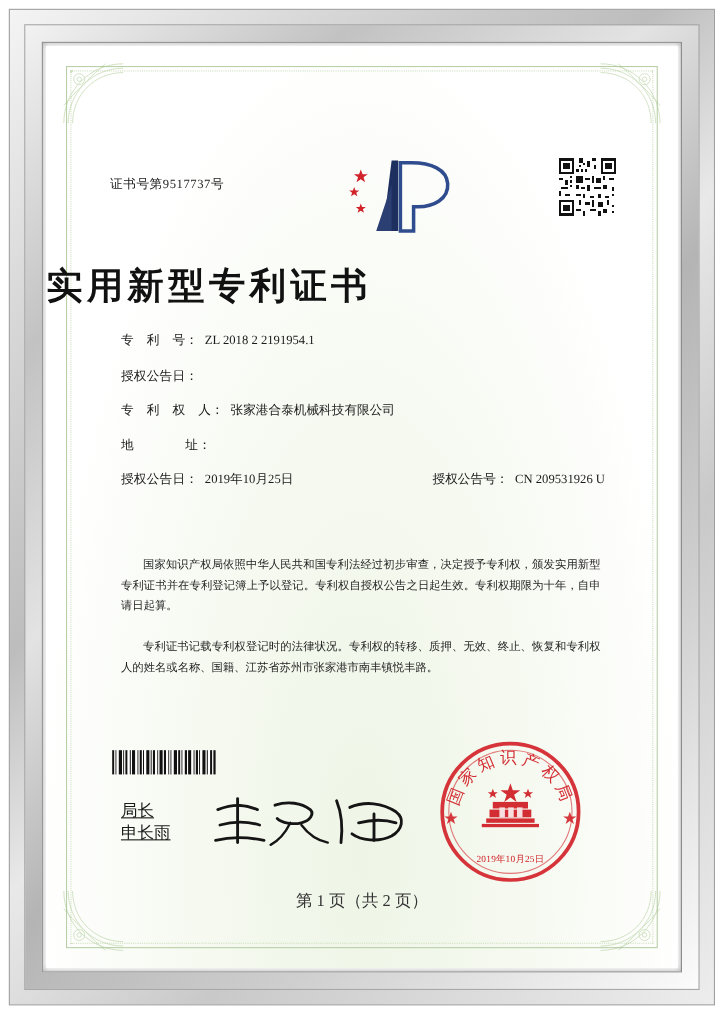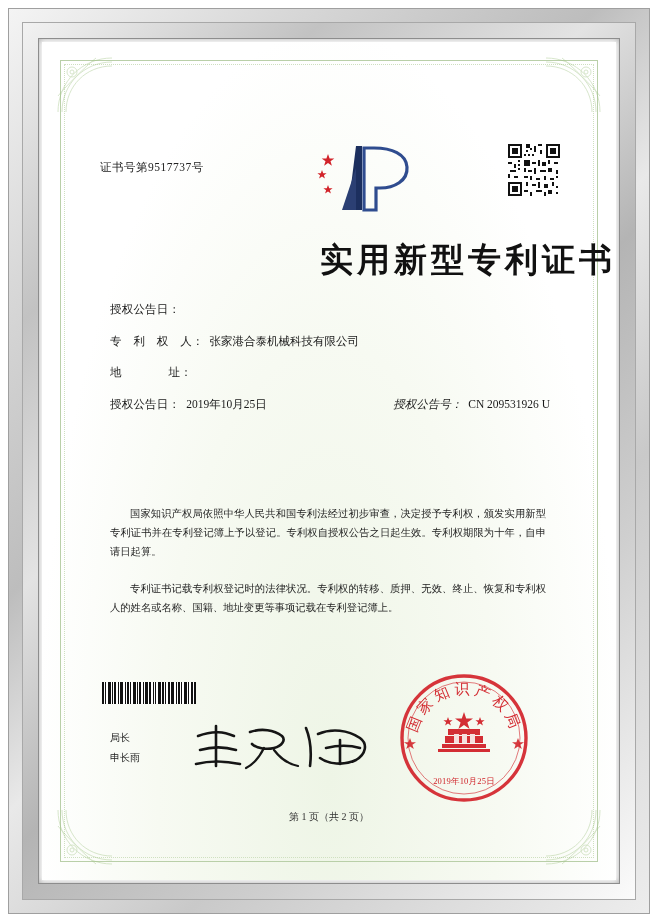--- a/index.html
+++ b/index.html
@@ -100,21 +100,21 @@
     right: 54px; top: 100px;
     width: 56px; height: 56px;
     background: #fff;
   }
 
   
   .title {
     position: absolute;
     left: 0; right: 0;
     top: 196px;
-    text-align: right;
+    text-align: left;
     font-size: 33px;
     font-weight: bold;
     color: #111;
     letter-spacing: 4px;
     font-family: "DejaVu Serif", serif;
   }
 
   
   .fields {
     position: absolute;
@@ -133,21 +133,20 @@
   .field .lbl {
     flex: 0 0 auto;
     letter-spacing: .2px;
   }
   .field .val {
     margin-left: 6px;
     flex: 1 1 auto;
   }
   .field .lbl2 {
     margin-left: 35px;
-    font-style: italic;
   }
   .field .val2 {
     margin-left: 6px;
   }
 
   
   .paras {
     position: absolute;
     left: 68px;
     top: 444px;
@@ -168,23 +167,24 @@
     width: 132px;
     display: flex;
     align-items: stretch;
   }
   .barcode i { display:block; background:#111; }
 
   
   .sign-label {
     position: absolute;
     left: 68px; top: 686px;
-    font-size: 10px;
+    font-size: 15px;
     line-height: 20px;
     color: #1a1a1a;
+    text-decoration: underline;
   }
   .sign-script {
     position: absolute;
     left: 148px; top: 678px;
     width: 190px; height: 54px;
   }
 
   
   .seal {
     position: absolute;
@@ -200,21 +200,21 @@
     color: #cf1f25;
     letter-spacing: .2px;
   }
 
   
   .footer {
     position: absolute;
     left: 0; right: 0;
     top: 768px;
     text-align: center;
-    font-size: 10px;
+    font-size: 15px;
     color: #333;
   }
 </style>
 </head>
 <body>
 
 <div class="frame-outer"></div>
 <div class="frame-mid"></div>
 <div class="frame-inner-shadow"></div>
 
@@ -355,40 +355,44 @@
           <rect x="21" y="24" width="2" height="2"></rect>
           <rect x="25" y="25" width="1" height="1"></rect>
       </g>
     </svg>
   </div>
 
   <div class="title">实用新型专利证书</div>
 
   <div class="fields">
     <div class="field">
+      <span class="lbl">专　利　号：</span>
+      <span class="val">ZL 2018 2 2191954.1</span>
+    </div>
+    <div class="field">
       <span class="lbl">授权公告日：</span>
     </div>
     <div class="field">
       <span class="lbl">专　利　权　人：</span>
       <span class="val">张家港合泰机械科技有限公司</span>
     </div>
     <div class="field">
       <span class="lbl">地　　　　址：</span>
     </div>
     <div class="field">
       <span class="lbl">授权公告日：</span>
       <span class="val">2019年10月25日</span>
       <span class="lbl2">授权公告号：</span>
       <span class="val2">CN 209531926 U</span>
     </div>
   </div>
 
   <div class="paras">
     <p>国家知识产权局依照中华人民共和国专利法经过初步审查，决定授予专利权，颁发实用新型专利证书并在专利登记簿上予以登记。专利权自授权公告之日起生效。专利权期限为十年，自申请日起算。</p>
-    <p>专利证书记载专利权登记时的法律状况。专利权的转移、质押、无效、终止、恢复和专利权人的姓名或名称、国籍、地址变更等事项记载在专利登记簿上。</p>
+    <p>专利证书记载专利权登记时的法律状况。专利权的转移、质押、无效、终止、恢复和专利权人的姓名或名称、国籍、江苏省苏州市张家港市南丰镇悦丰路。</p>
   </div>
 
   <div class="barcode">
     <i style="width:2px"></i>
       <i style="width:1px;background:#fff"></i>
     <i style="width:1px"></i>
       <i style="width:2px;background:#fff"></i>
     <i style="width:3px"></i>
       <i style="width:1px;background:#fff"></i>
     <i style="width:1px"></i>

